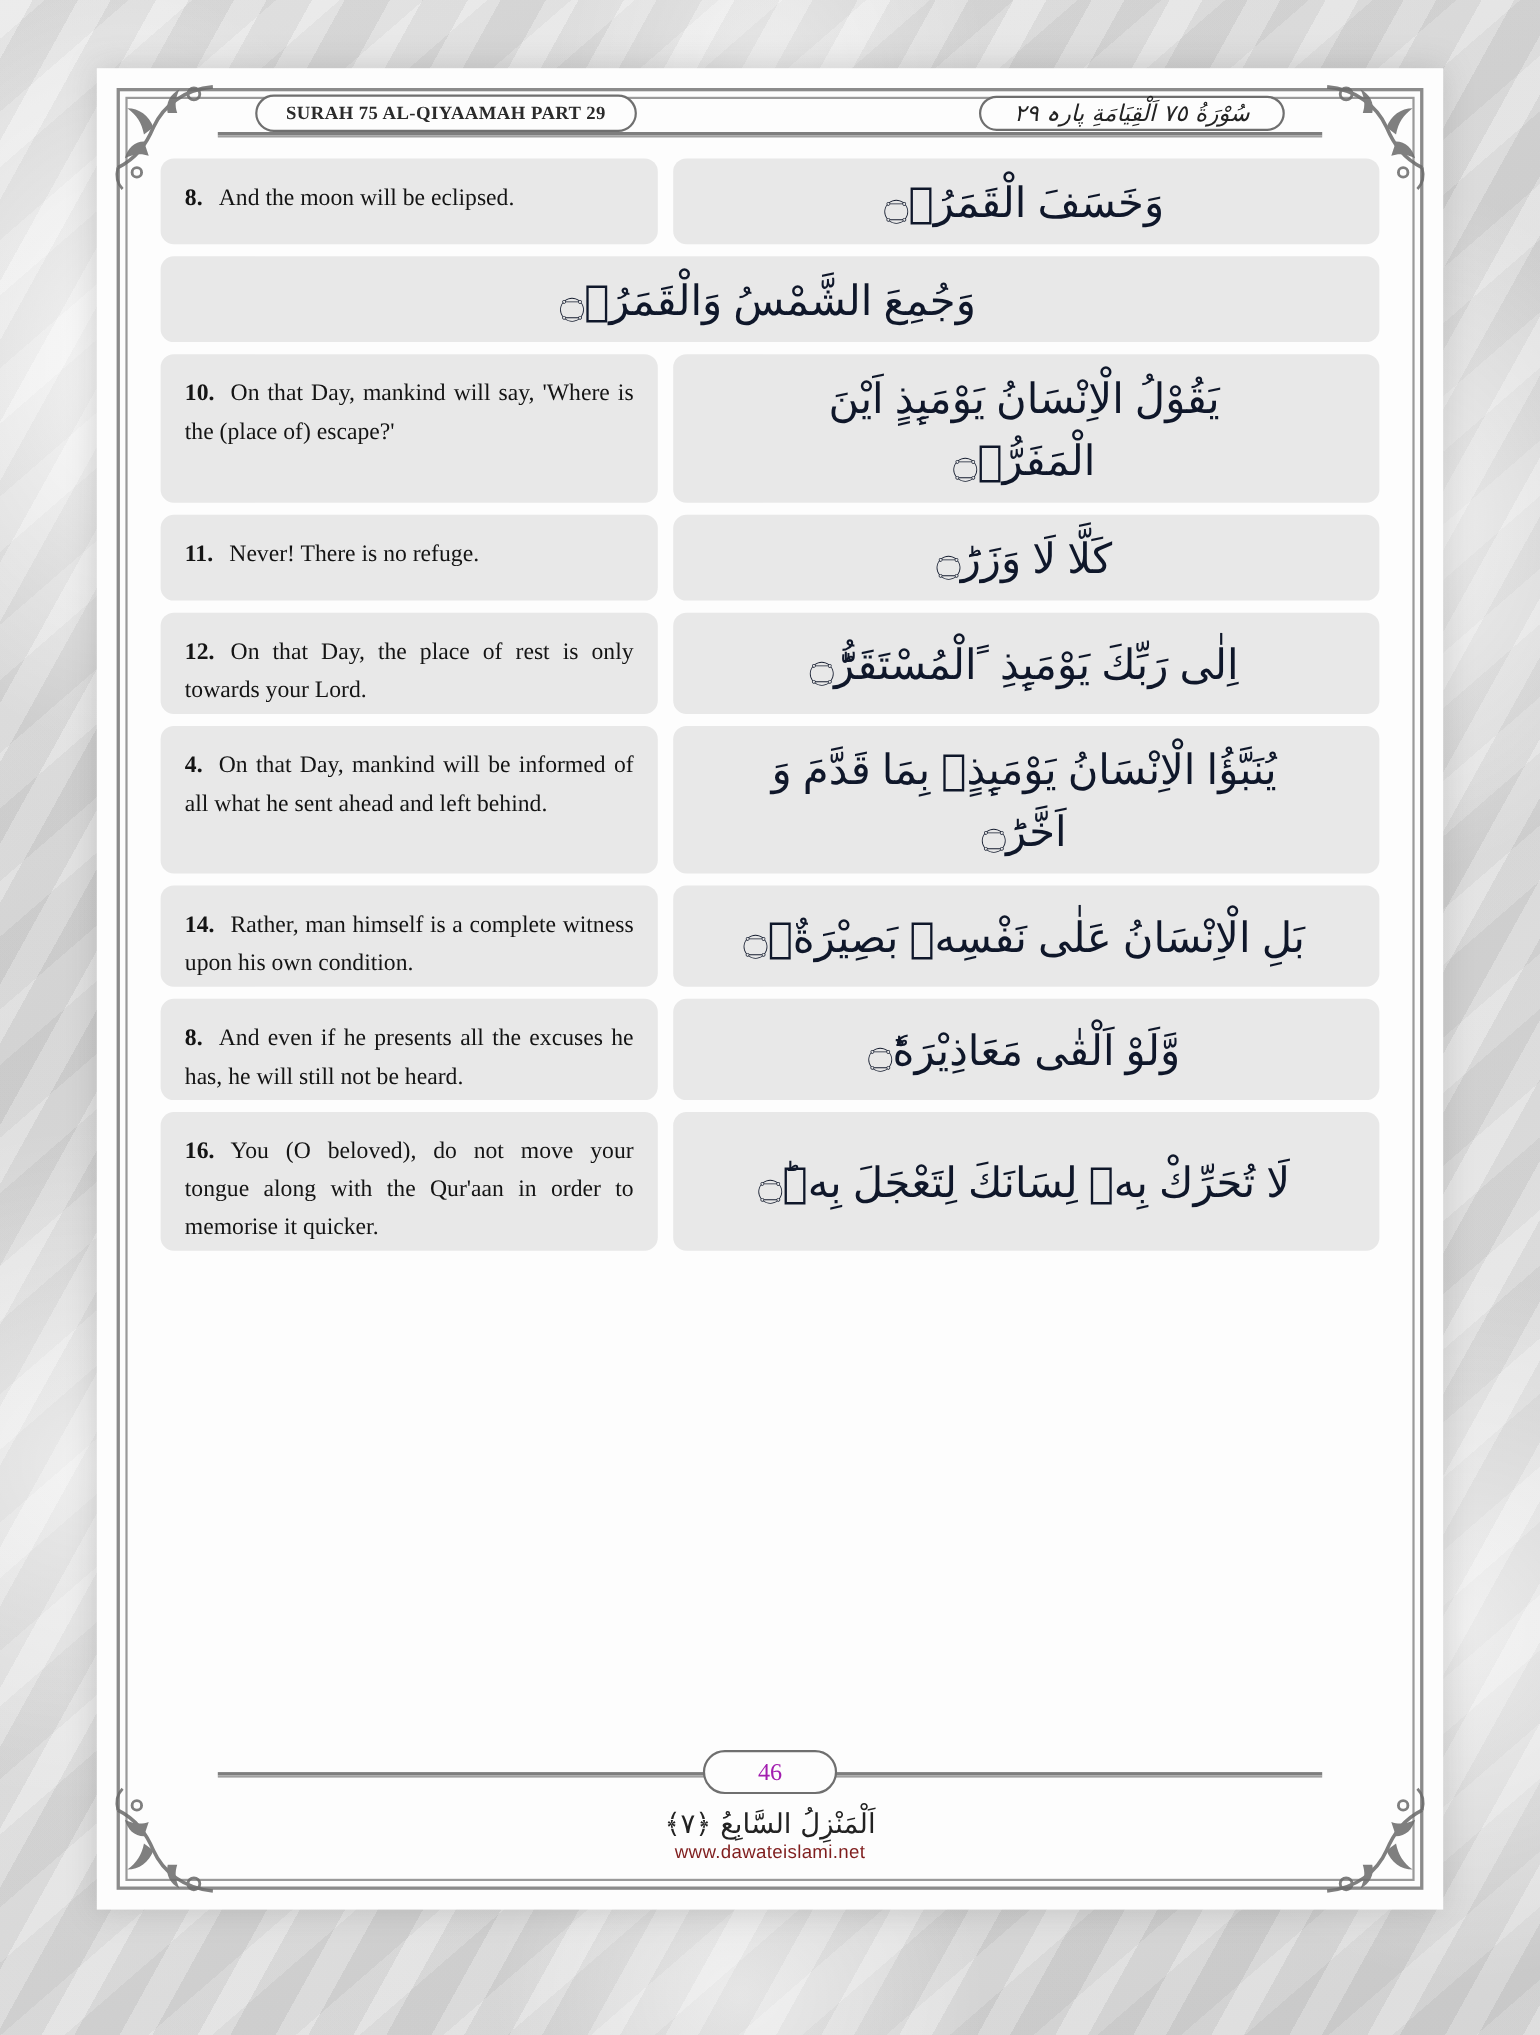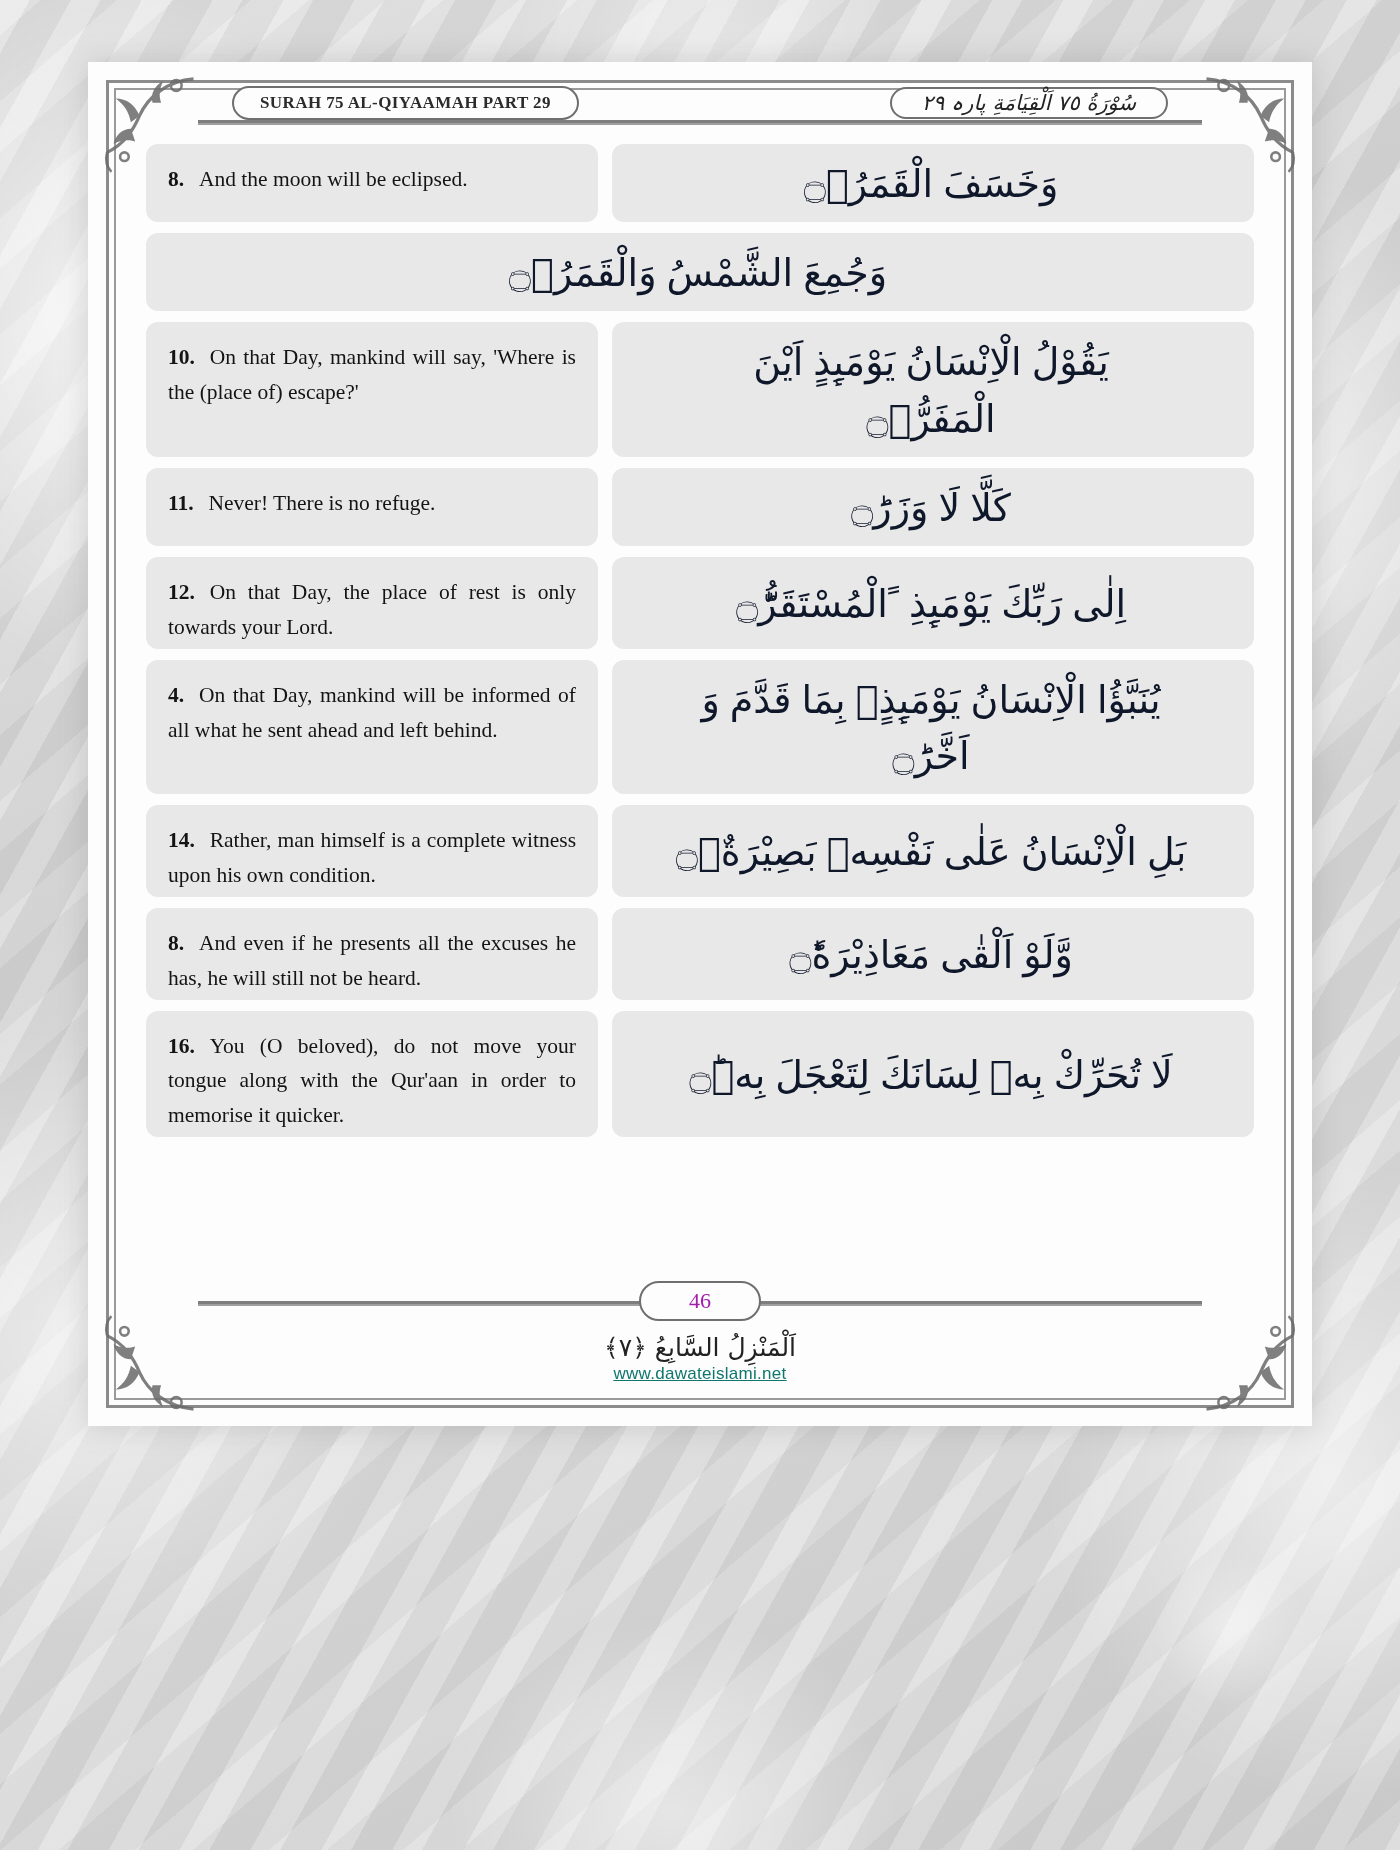--- a/index.html
+++ b/index.html
@@ -40,21 +40,21 @@
       radial-gradient(circle 130px at 12% 56%, rgba(255,255,255,.4), rgba(255,255,255,0) 70%),
       radial-gradient(circle 110px at 88% 88%, rgba(255,255,255,.4), rgba(255,255,255,0) 70%);
   }
 
   
   .paper {
     position: absolute;
     left: 88px;
     top: 62px;
     width: 1224px;
-    height: 1364px;
+    height: 1674px;
     background: #fdfdfd;
     box-shadow: 0 0 26px rgba(120,120,120,.28);
   }
 
   
   .frame-outer {
     position: absolute;
     left: 18px;
     top: 18px;
     right: 18px;
@@ -223,23 +223,22 @@
     margin-top: 6px;
     font-family: "DejaVu Sans", sans-serif;
     font-size: 25px;
     color: #222;
     direction: rtl;
   }
   .site {
     margin-top: 2px;
     font-family: "Liberation Sans", sans-serif;
     font-size: 17px;
-    color: #0f766e;
+    color: #7f1d1d;
     letter-spacing: .3px;
-    text-decoration: underline;
   }
 </style>
 </head>
 <body>
 
 <div class="page-bg"></div>
 
 <div class="paper">
 
   <div class="frame-outer"></div>

